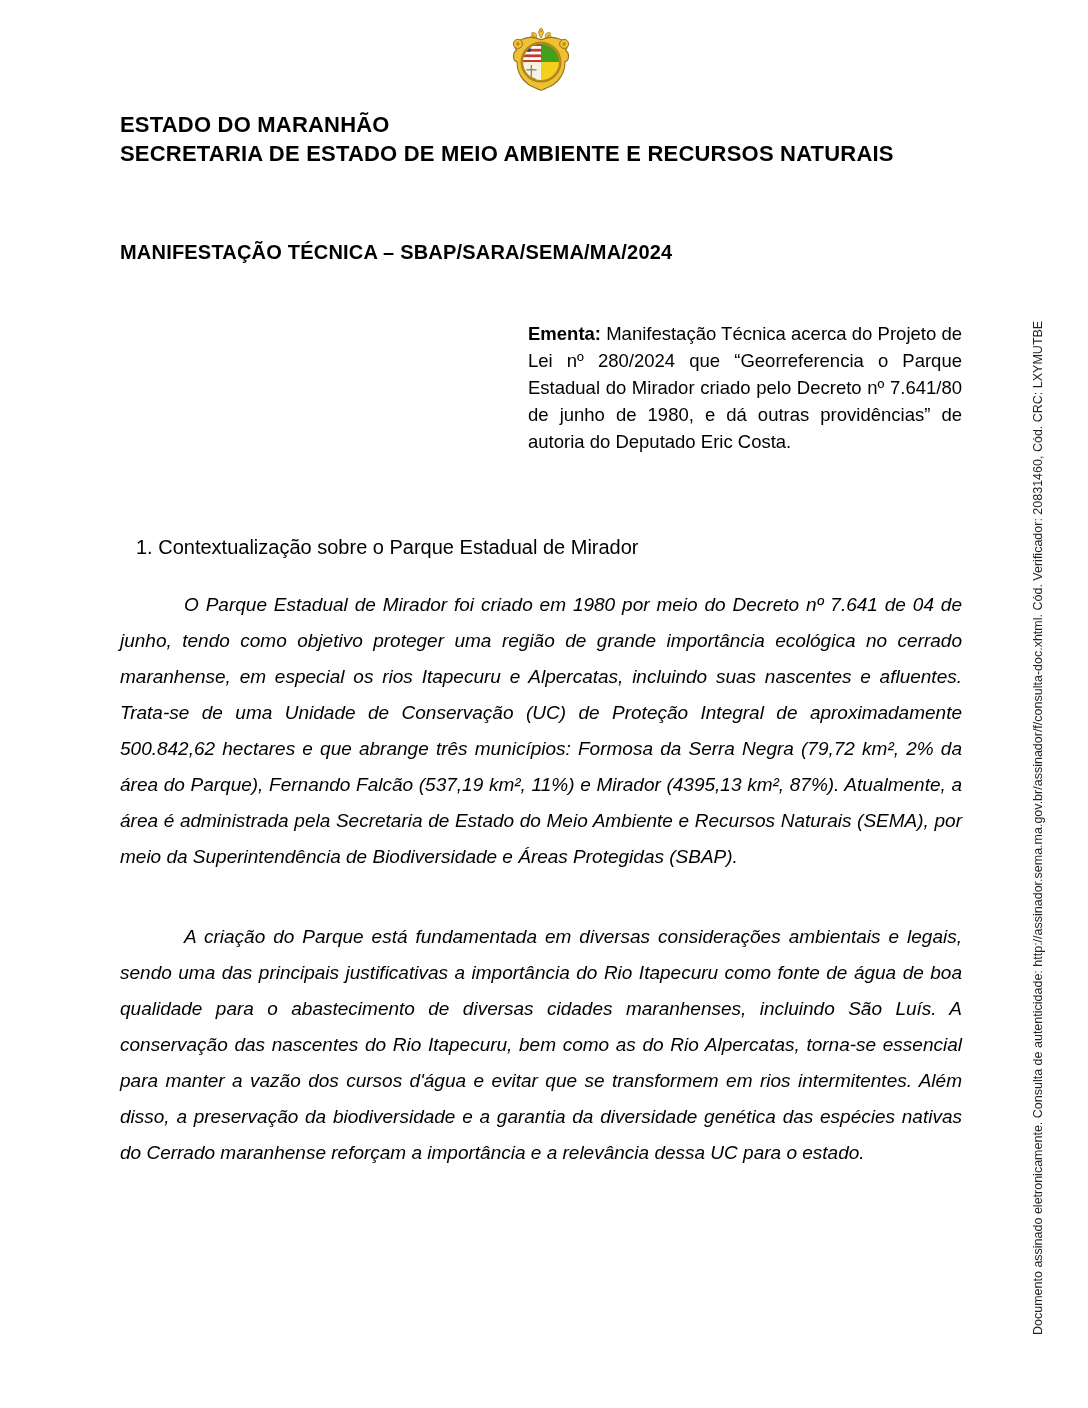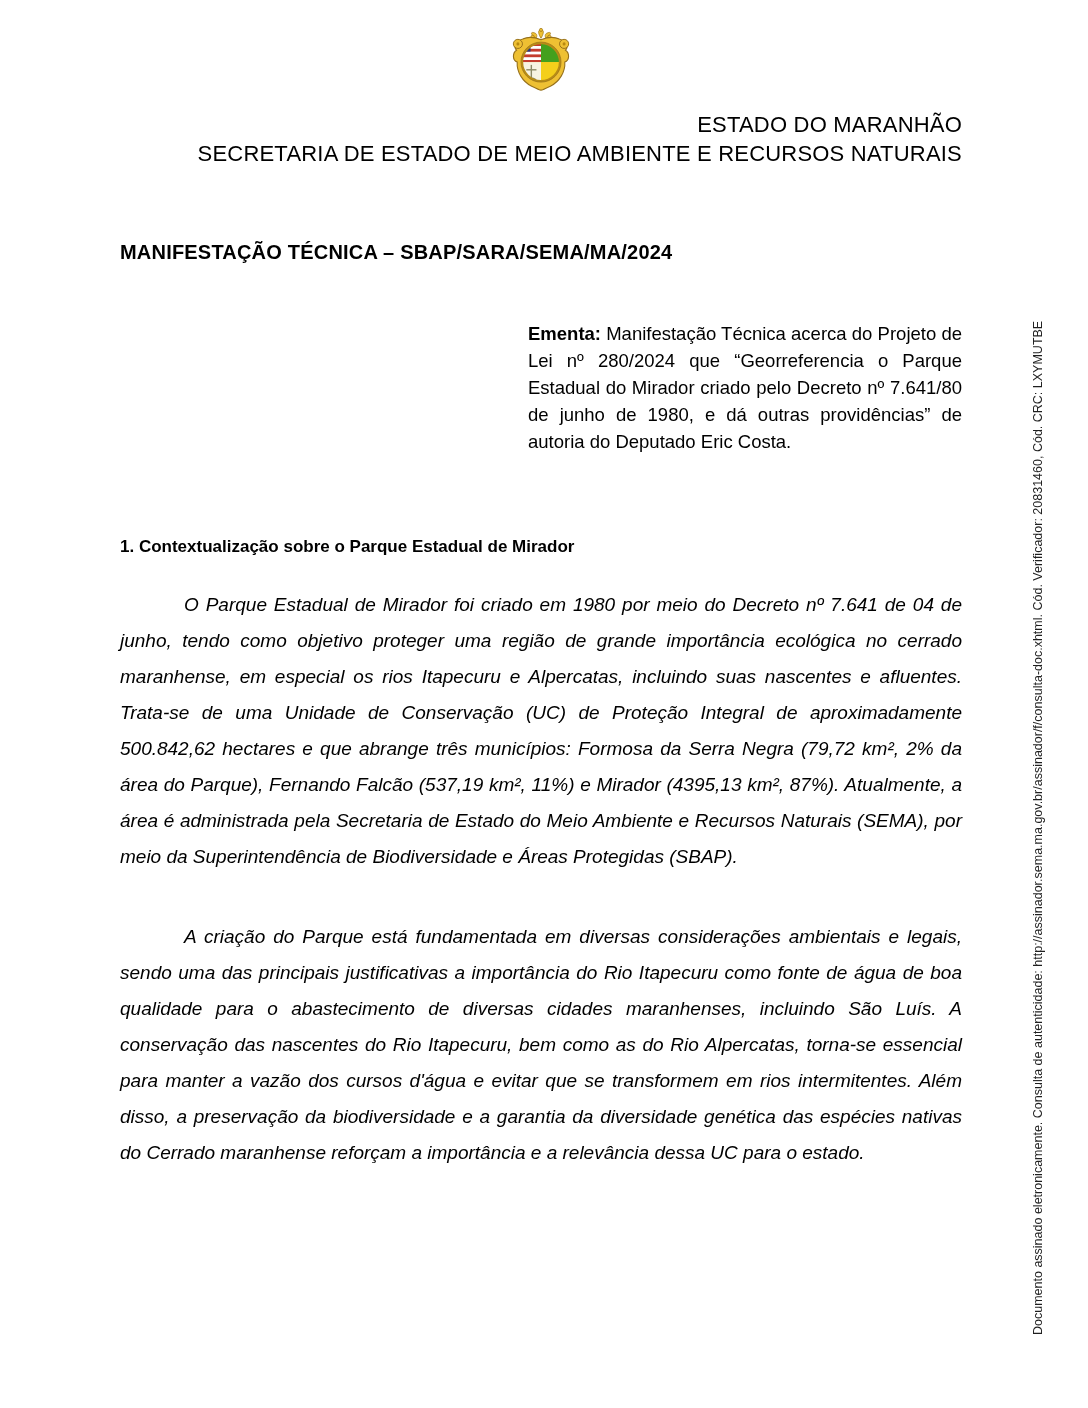--- a/index.html
+++ b/index.html
@@ -6,30 +6,30 @@
   .page{
     position:relative;
     width:1088px;height:1408px;
     background:#ffffff;
     overflow:hidden;
     font-family:"Liberation Sans","DejaVu Sans",sans-serif;
     color:#000;
   }
   .doc{position:absolute;left:120px;top:0;width:842px;height:1408px;}
   .coat-wrap{position:absolute;top:27px;left:0;right:0;display:flex;justify-content:center;}
-  .org{position:absolute;top:110px;left:0;width:100%;text-align:right;
-       font-weight:normal;font-size:22px;line-height:29px;letter-spacing:0.2px;}
+  .org{position:absolute;top:110px;left:0;width:100%;text-align:left;
+       font-weight:bold;font-size:22px;line-height:29px;letter-spacing:0.2px;}
   .org-line{white-space:nowrap;}
   .title{position:absolute;top:241px;left:0;width:100%;text-align:left;
          font-weight:bold;font-size:20px;line-height:22px;letter-spacing:0.2px;}
   .ementa{position:absolute;top:320px;left:408px;width:434px;
           font-size:18.5px;line-height:27px;text-align:justify;}
   .ementa .lbl{font-weight:bold;}
-  .heading{position:absolute;top:536px;left:0;width:100%;
-           font-weight:bold;font-size:17px;line-height:22px;}
+  .heading{position:absolute;top:536px;left:16px;width:100%;
+           font-weight:normal;font-size:20px;line-height:22px;}
   .para{position:absolute;left:0;width:100%;font-size:19px;line-height:36px;
         text-align:justify;text-indent:64px;margin:0;font-style:italic;}
   .para1{top:587px;}
   .para2{top:919px;}
   .footer{position:absolute;top:1292px;right:0;left:0;text-align:right;
           font-size:19px;line-height:22px;}
   .footer .num{font-weight:bold;}
   .sig-text{
     position:absolute;top:822px;left:533px;width:1010px;height:16px;
     transform:rotate(-90deg);transform-origin:center center;

